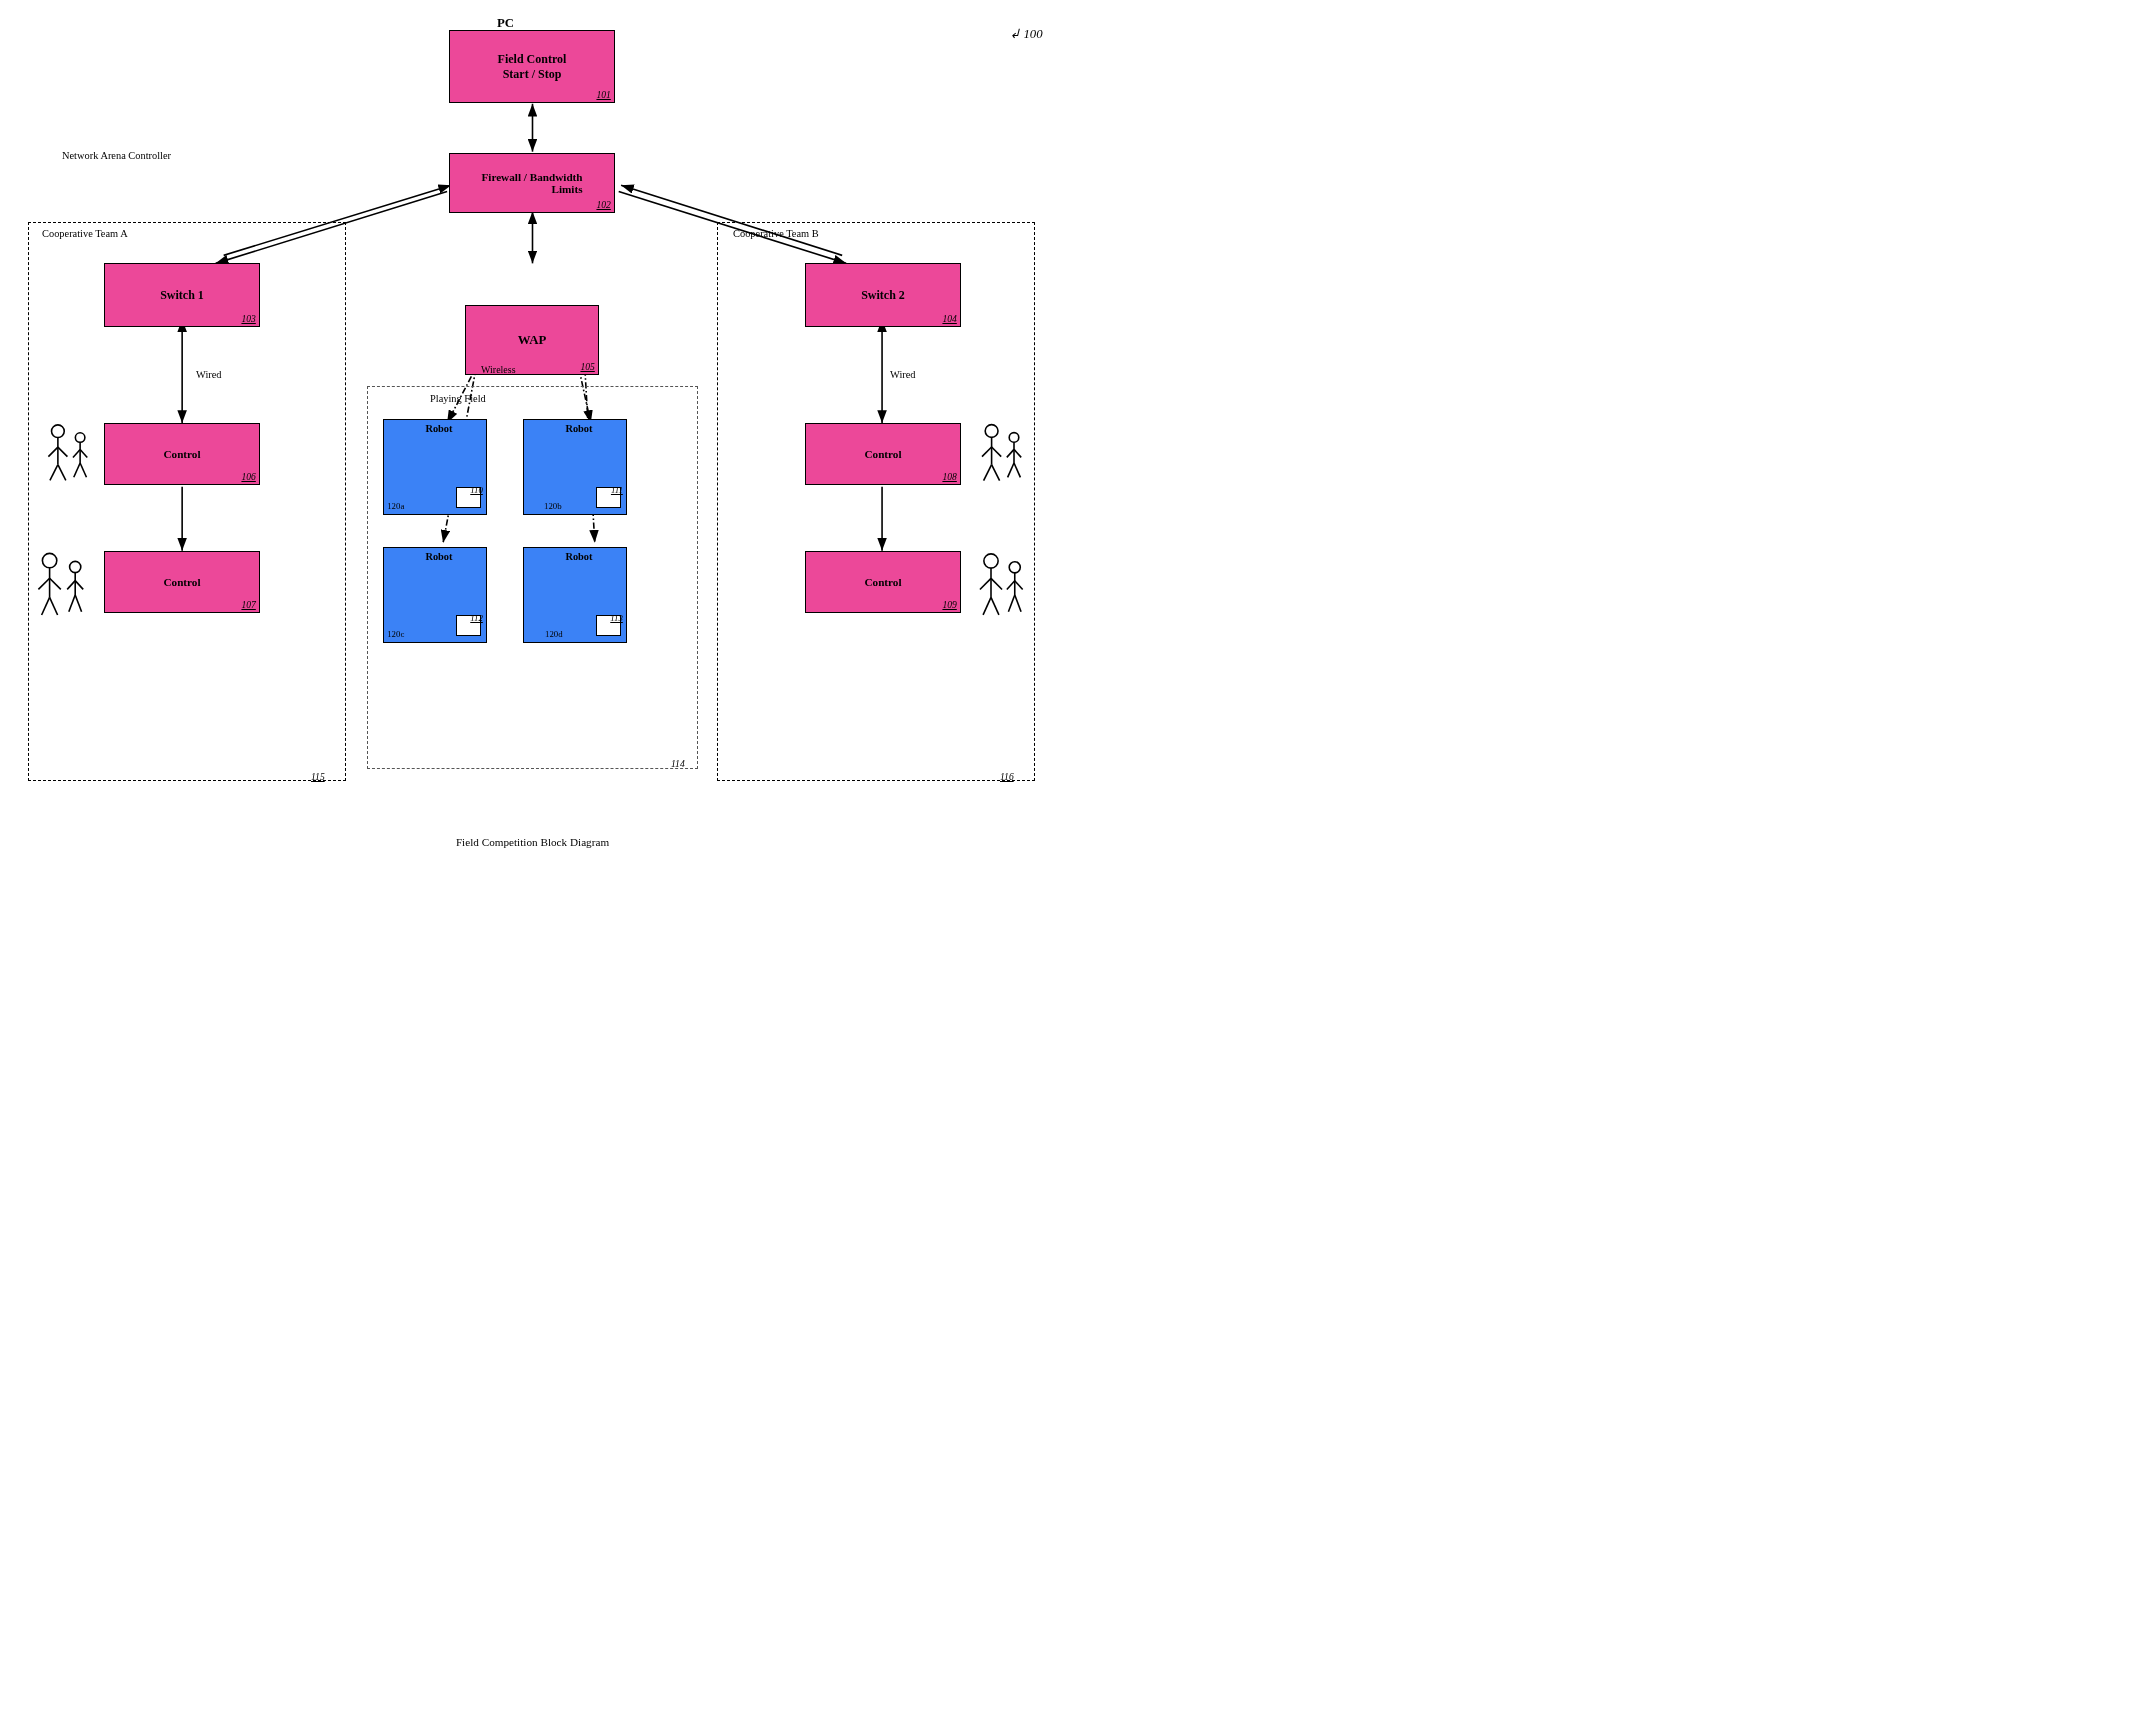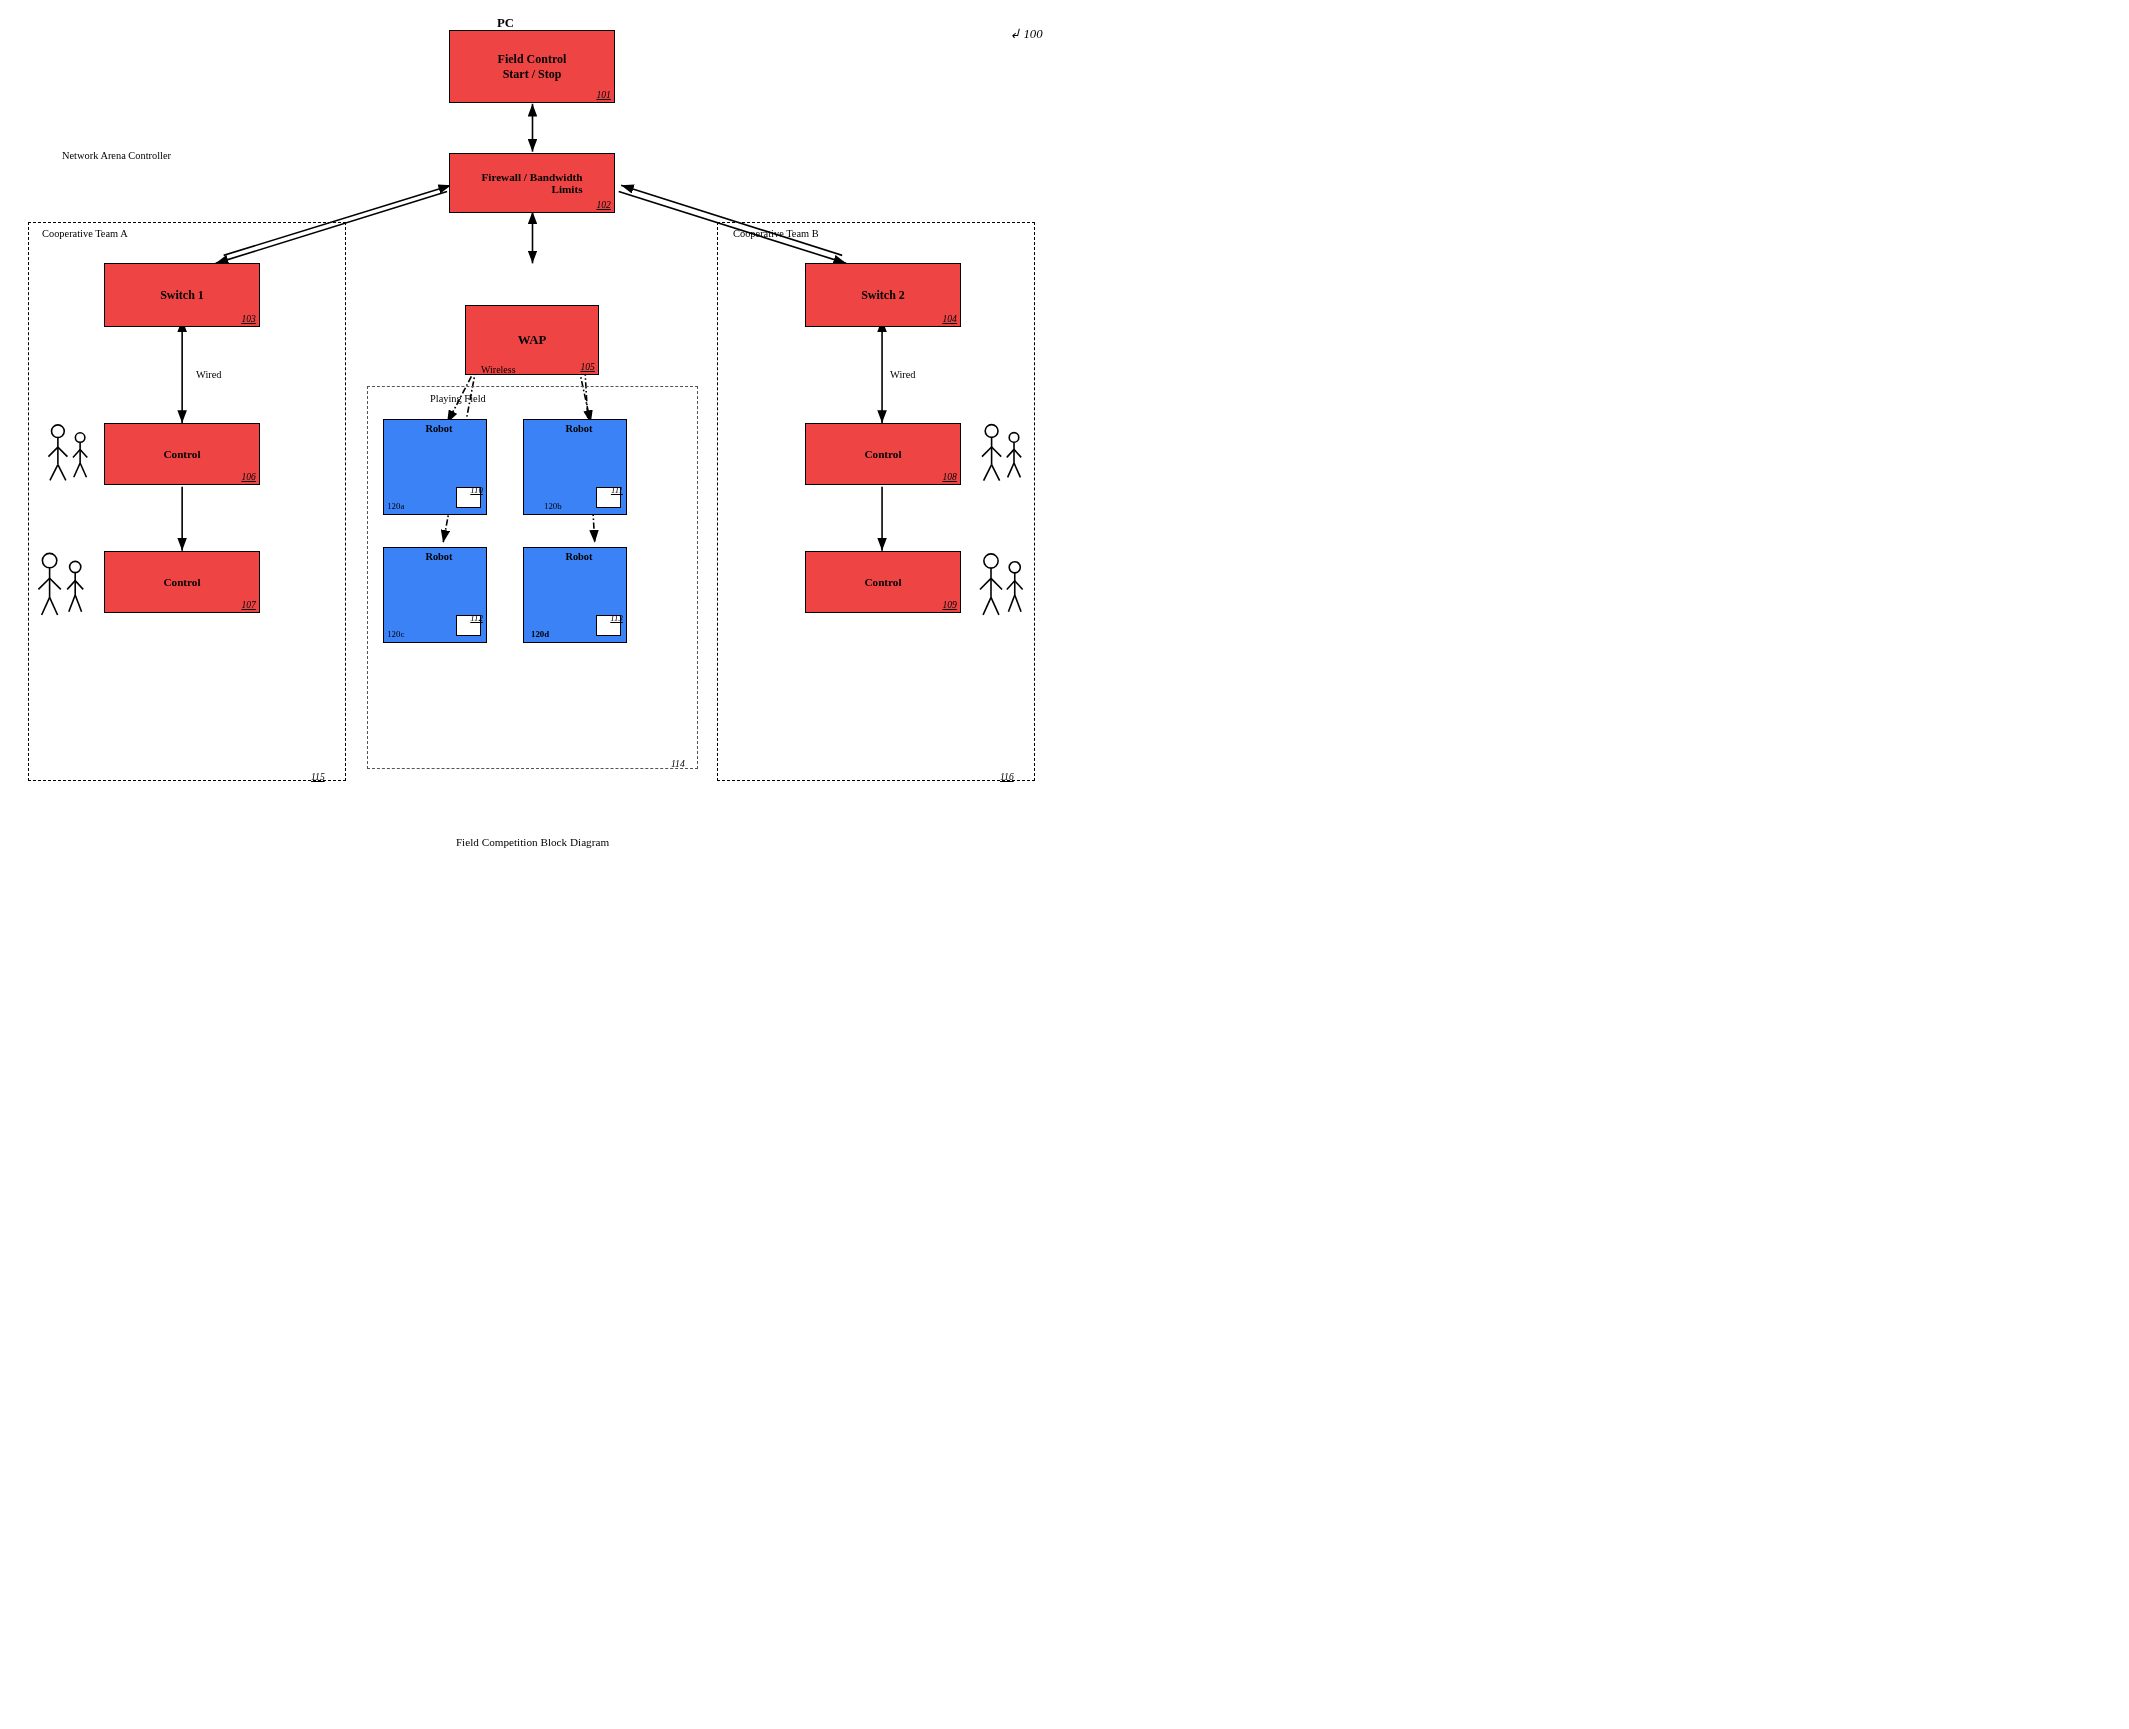--- a/index.html
+++ b/index.html
@@ -12,21 +12,21 @@
       overflow: hidden;
     }
     .diagram-container {
       position: relative;
       width: 1065px;
       height: 830px;
     }
     .box {
       position: absolute;
       border: 1.6px solid #000;
-      background: #ef4444;
+      background: #ec4899;
       display: flex;
       flex-direction: column;
       align-items: center;
       justify-content: center;
       text-align: center;
       font-size: 11.2px;
       font-weight: bold;
     }
     .box .ref {
       position: absolute;
@@ -271,21 +271,21 @@
     <span style="font-size:10.4px; font-weight:bold;">Robot</span>
     <div class="robot-screen"></div>
     <span class="ref" style="position:absolute;bottom:19px;right:3.2px;font-style:italic;font-size:8.8px;text-decoration:underline;">112</span>
     <span style="position:absolute;bottom:3.2px;left:3.2px;font-size:8.8px;font-weight:normal;">120c</span>
   </div>
 
   <div class="robot-box" style="left:523px; top:547px; width:104px; height:96px;">
     <span style="font-size:10.4px; font-weight:bold;">Robot</span>
     <div class="robot-screen"></div>
     <span class="ref" style="position:absolute;bottom:19px;right:3.2px;font-style:italic;font-size:8.8px;text-decoration:underline;">113</span>
-    <span style="position:absolute;bottom:3.2px;left:7px;font-size:8.8px;font-weight:bold;">120d</span>
+    <span style="position:absolute;bottom:3.2px;left:21px;font-size:8.8px;font-weight:normal;">120d</span>
   </div>
 
   <div class="dashed-rect" style="left:717px; top:222px; width:318px; height:559px;">
   </div>
   <div class="label" style="left:733px; top:228px; font-size:10.4px;">
     <span>Cooperative Team B</span>
   </div>
   <div class="label" style="left:1000px; top:771px; font-size:9.6px; font-style:italic; text-decoration:underline;">
     <span>116</span>
   </div>

